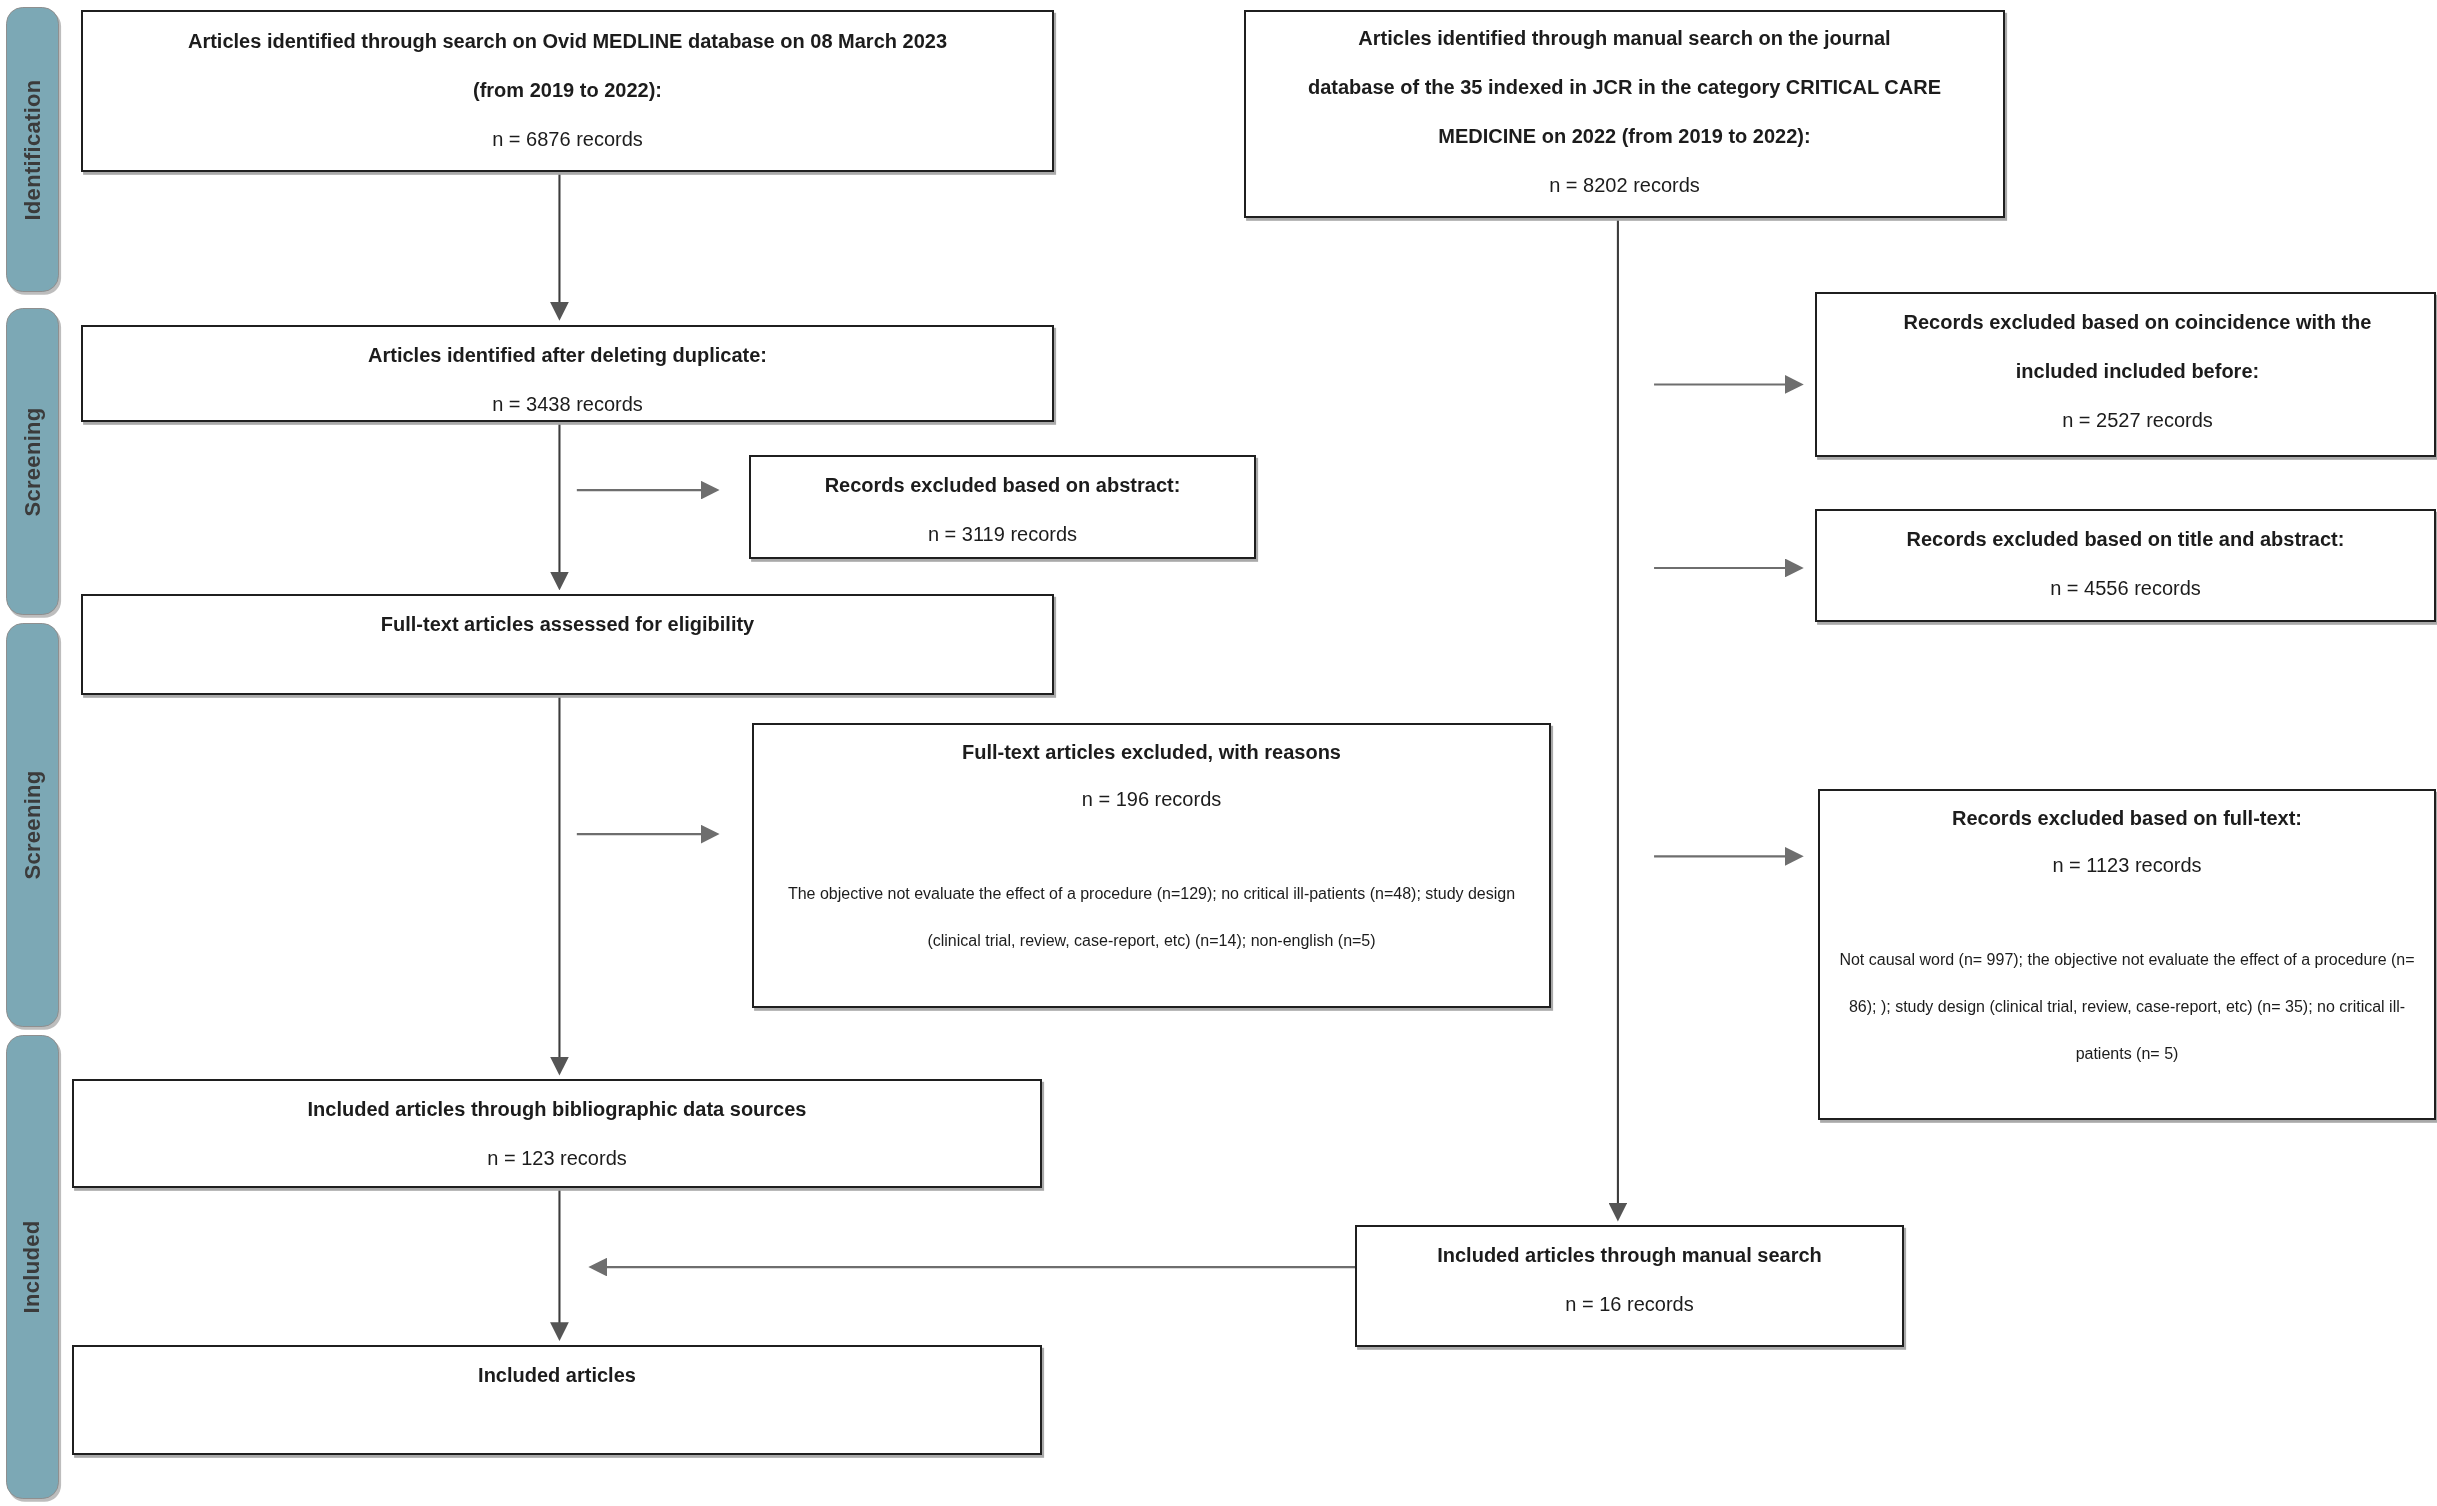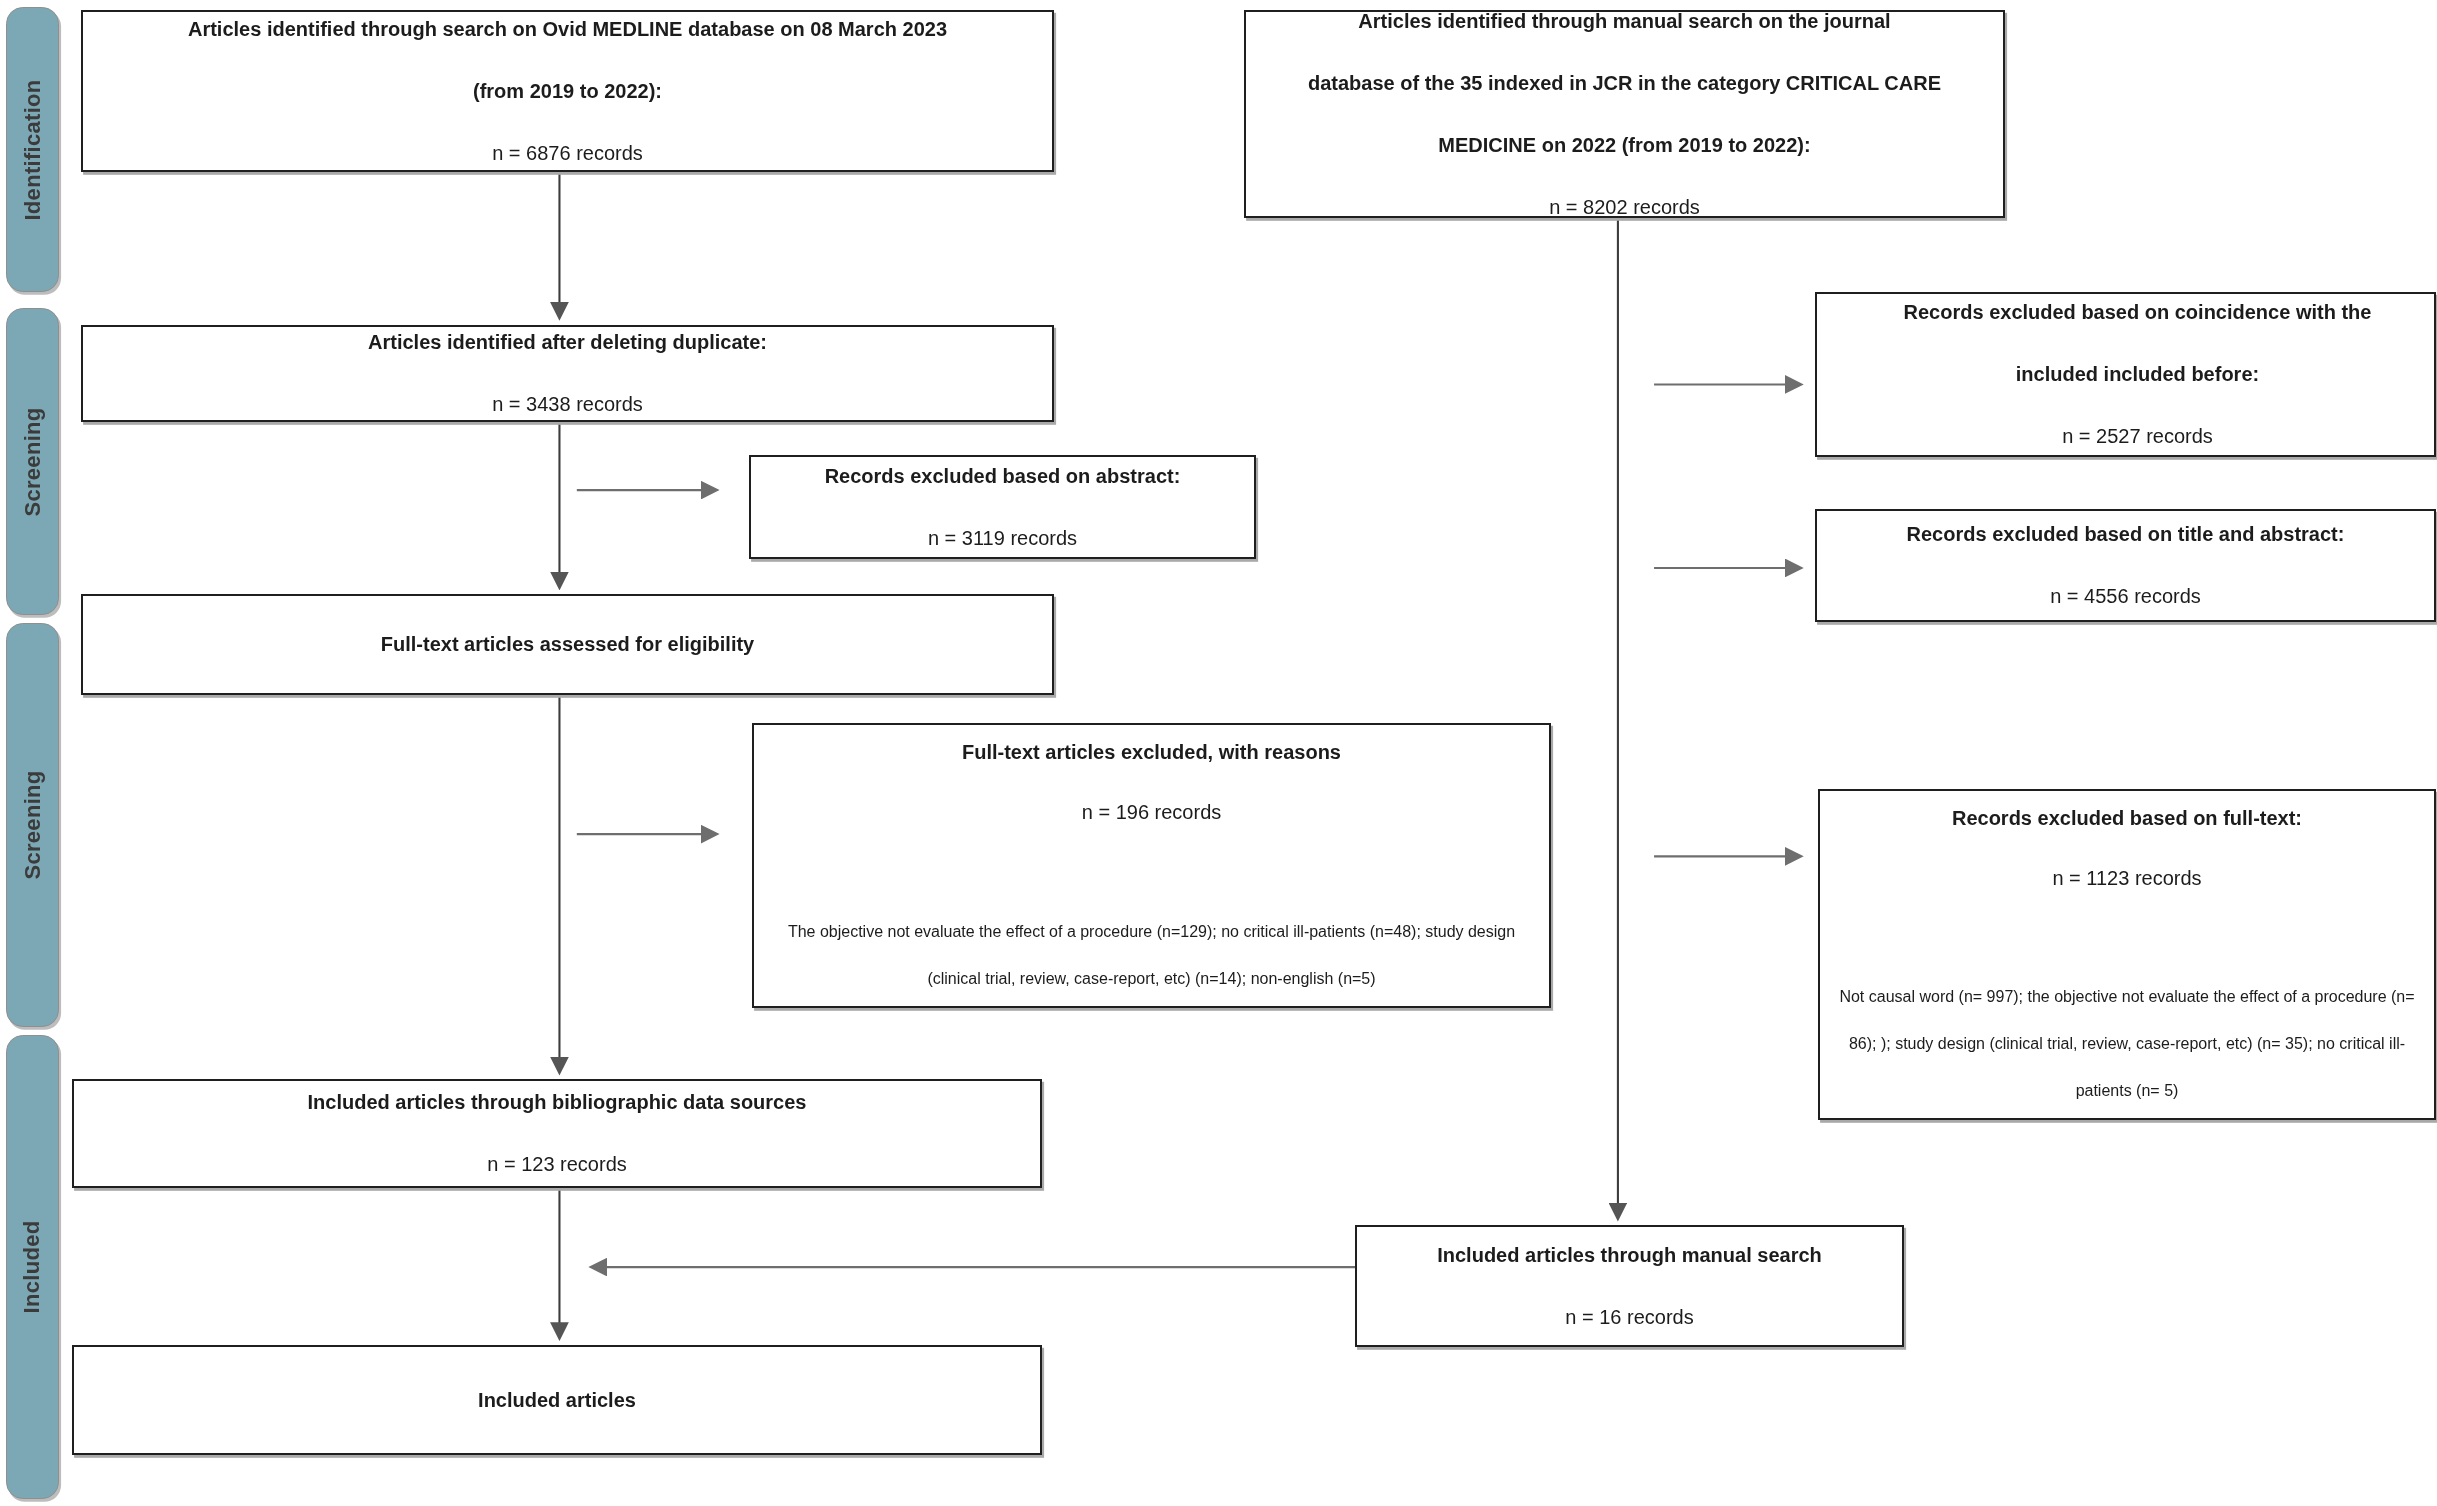--- a/index.html
+++ b/index.html
@@ -25,24 +25,23 @@
     white-space:nowrap;
     font-size:22px;font-weight:bold;color:#3b3b3b;
     letter-spacing:0.3px;
   }
   .box{
     position:absolute;
     background:#ffffff;
     border:2.1px solid #1f1f1f;
     box-shadow:2.1px 2.8px 0 #a9a9a9;
     box-sizing:border-box;
-    display:flex;flex-direction:column;justify-content:center;
+    display:flex;flex-direction:column;
     text-align:center;
     padding:4.2px 18px;
-    gap:13px;
   }
   .bline{line-height:49px;font-size:20px;font-weight:normal;}
   .bold{font-weight:bold;}
   .reason-box .bline{line-height:47px;}
   .breasons{line-height:47px;font-size:16px;font-weight:normal;}
   .spacer{height:47px;}
 </style>
 </head>
 <body>
 
@@ -110,21 +109,21 @@
   <div class="bline">n = 3119 records</div>
 </div>
 
 <div class="box reason-box" style="left:752px;top:723px;width:799px;height:285px;">
   <div class="bline bold">Full-text articles excluded, with reasons</div>
   <div class="bline">n = 196 records</div>
   <div class="spacer"></div>
   <div class="breasons">The objective not evaluate the effect of a procedure (n=129); no critical ill-patients (n=48); study design (clinical trial, review, case-report, etc) (n=14); non-english (n=5)</div>
 </div>
 
-<div class="box" style="left:1244px;top:10.4px;width:761px;height:208px;padding:19px 14px;">
+<div class="box" style="left:1244px;top:10.4px;width:761px;height:208px;padding:2px 14px;">
   <div class="bline bold">Articles identified through manual search on the journal</div>
   <div class="bline bold">database of the 35 indexed in JCR in the category CRITICAL CARE</div>
   <div class="bline bold">MEDICINE on 2022 (from 2019 to 2022):</div>
   <div class="bline">n = 8202 records</div>
 </div>
 
 <div class="box" style="left:1815px;top:292px;width:621px;height:165px;padding-left:42px;">
   <div class="bline bold">Records excluded based on coincidence with the</div>
   <div class="bline bold">included included before:</div>
   <div class="bline">n = 2527 records</div>

